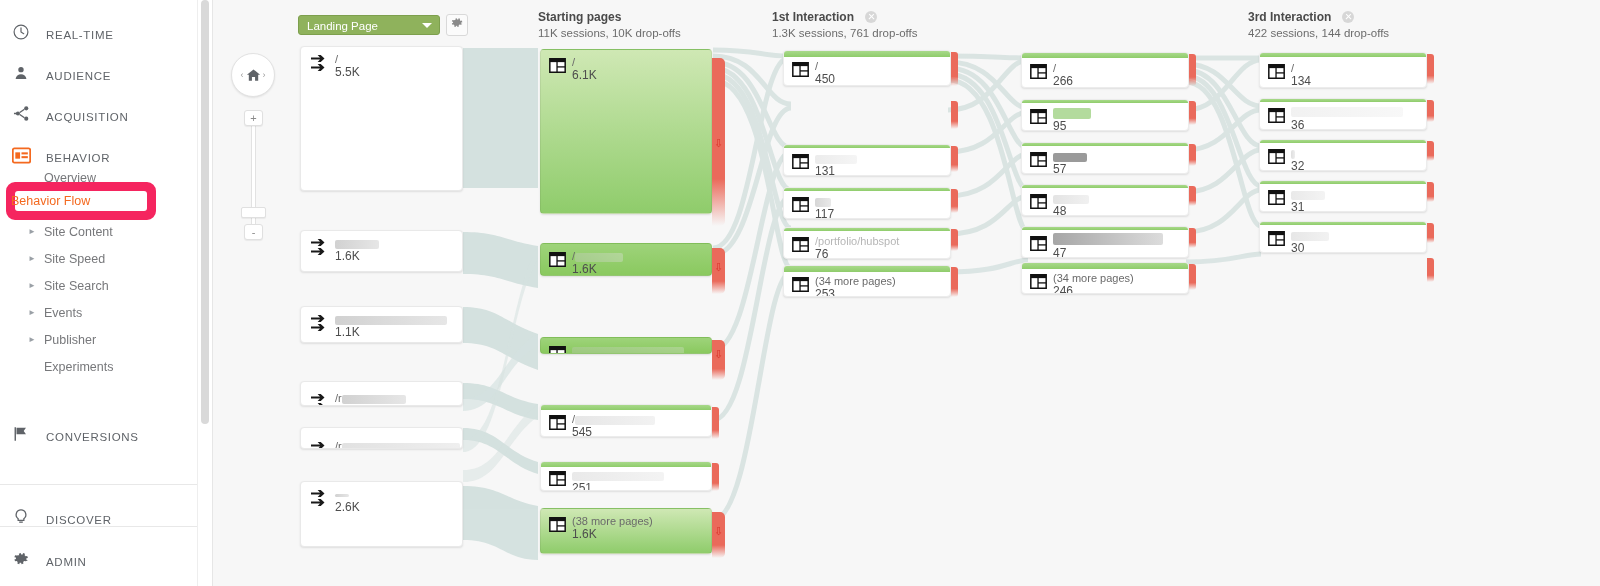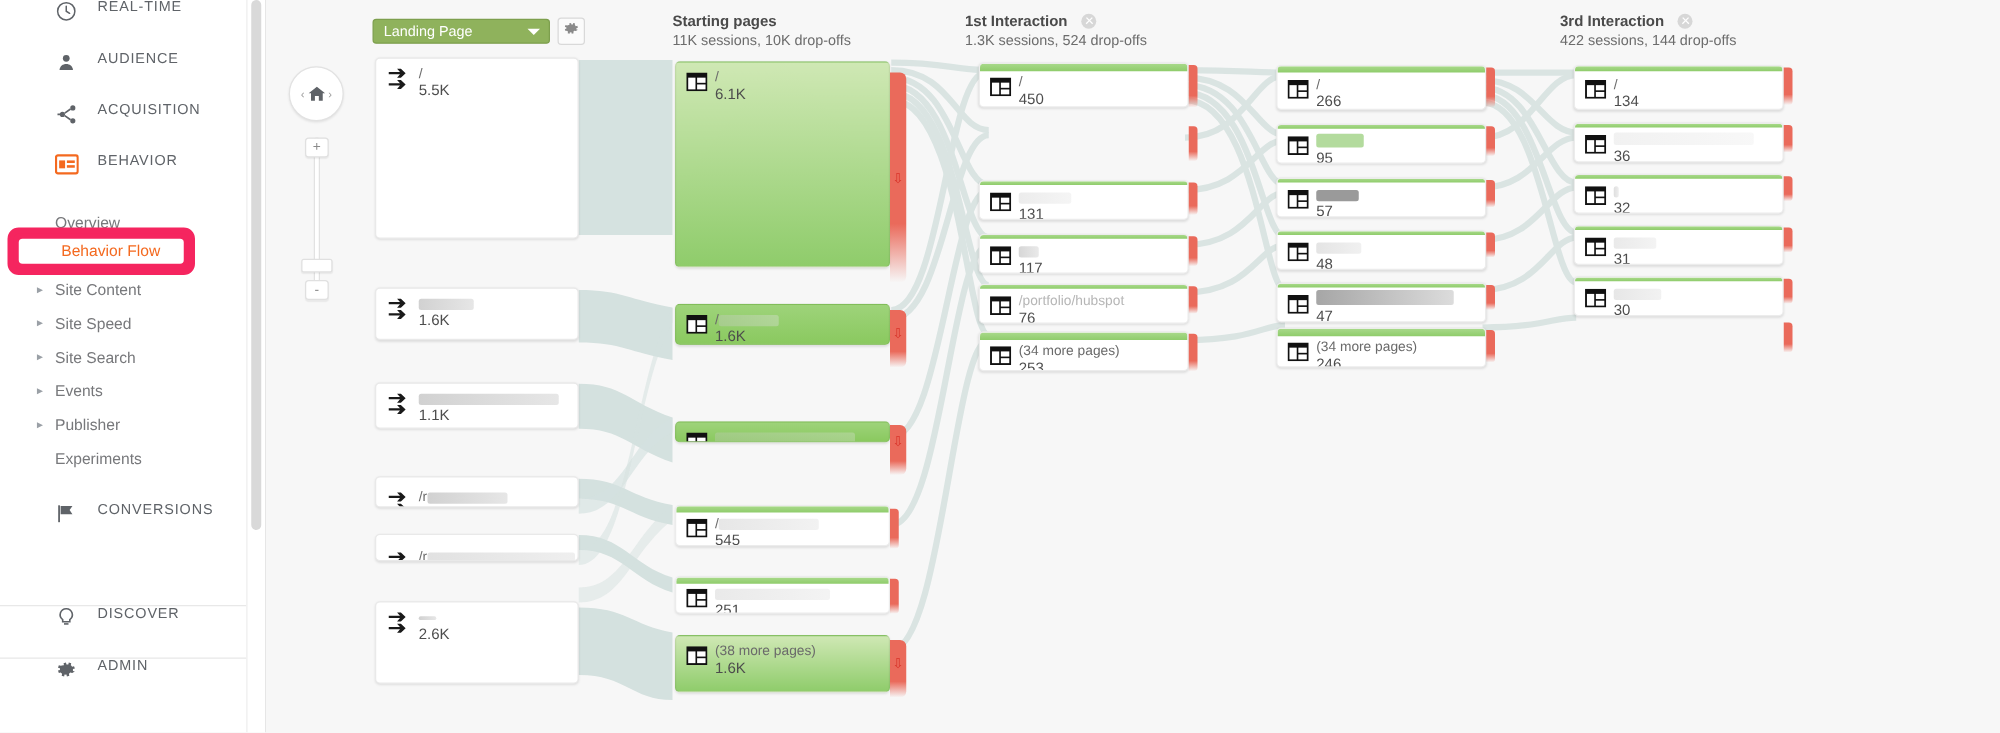--- a/index.html
+++ b/index.html
@@ -10,22 +10,22 @@
     -webkit-font-smoothing:antialiased;
   }
   .app{position:relative;width:1600px;height:586px;display:flex;}
 
   
   .sidebar{
     position:relative;width:212px;height:586px;background:#fff;
     border-right:1px solid #e6e6e6;flex:0 0 212px;
   }
   .nav-item{
-    display:flex;align-items:flex-start;height:41px;padding-left:12px;
-    cursor:pointer;box-sizing:border-box;margin-left:32px;
+    display:flex;align-items:flex-end;height:41px;padding-left:12px;
+    cursor:pointer;box-sizing:border-box;
   }
   .nav-item .ic{width:34px;flex:0 0 34px;display:flex;align-items:center;justify-content:flex-start;}
   .nav-item .lbl{
     font-size:11.5px;letter-spacing:.7px;color:#5f6368;text-transform:uppercase;
   }
   .nav-item.active .lbl{color:#5f6368;}
   .sub-item{
     display:flex;align-items:center;height:27px;padding-left:28px;font-size:12.5px;
     color:#7a7d80;cursor:pointer;box-sizing:border-box;position:relative;
   }
@@ -43,21 +43,21 @@
     position:absolute;left:6px;top:182px;width:150px;height:38px;
     border:5px solid #f5255f;border-radius:9px;box-sizing:border-box;
     background:#f5255f;
     display:flex;align-items:center;
     z-index:5;pointer-events:none;
   }
   .hl-inner{
     position:absolute;left:4px;top:4px;right:4px;bottom:4px;background:#fff;border-radius:3px;
   }
   .hl-text{
-    position:relative;z-index:2;margin-left:38px;font-size:12.5px;color:#f4691f;
+    position:relative;z-index:2;font-size:12.5px;color:#f4691f;
   }
 
   
   .sb-scroll{
     position:absolute;right:0px;top:0;width:15px;height:586px;background:#fff;
     border-left:1px solid #eee;box-sizing:border-box;
   }
   .sb-thumb{position:absolute;left:3px;top:0;width:8px;height:424px;background:#d9d9d9;border-radius:4px;}
 
   
@@ -374,21 +374,21 @@
       <div class="ch-title">
           <span>Starting pages</span>
         </div>
       <div class="ch-sub">11K sessions, 10K drop-offs</div>
     </div>
     <div class="col-head" style="left:559px">
       <div class="ch-title">
         <span>1st Interaction</span>
         <span class="close-chip"></span>
       </div>
-      <div class="ch-sub">1.3K sessions, 524 drop-offs</div>
+      <div class="ch-sub">1.3K sessions, 761 drop-offs</div>
     </div>
     <div class="col-head" style="left:1035px">
       <div class="ch-title">
         <span>3rd Interaction</span>
         <span class="close-chip"></span>
       </div>
       <div class="ch-sub">422 sessions, 144 drop-offs</div>
     </div>
 
     <div class="navwheel">

